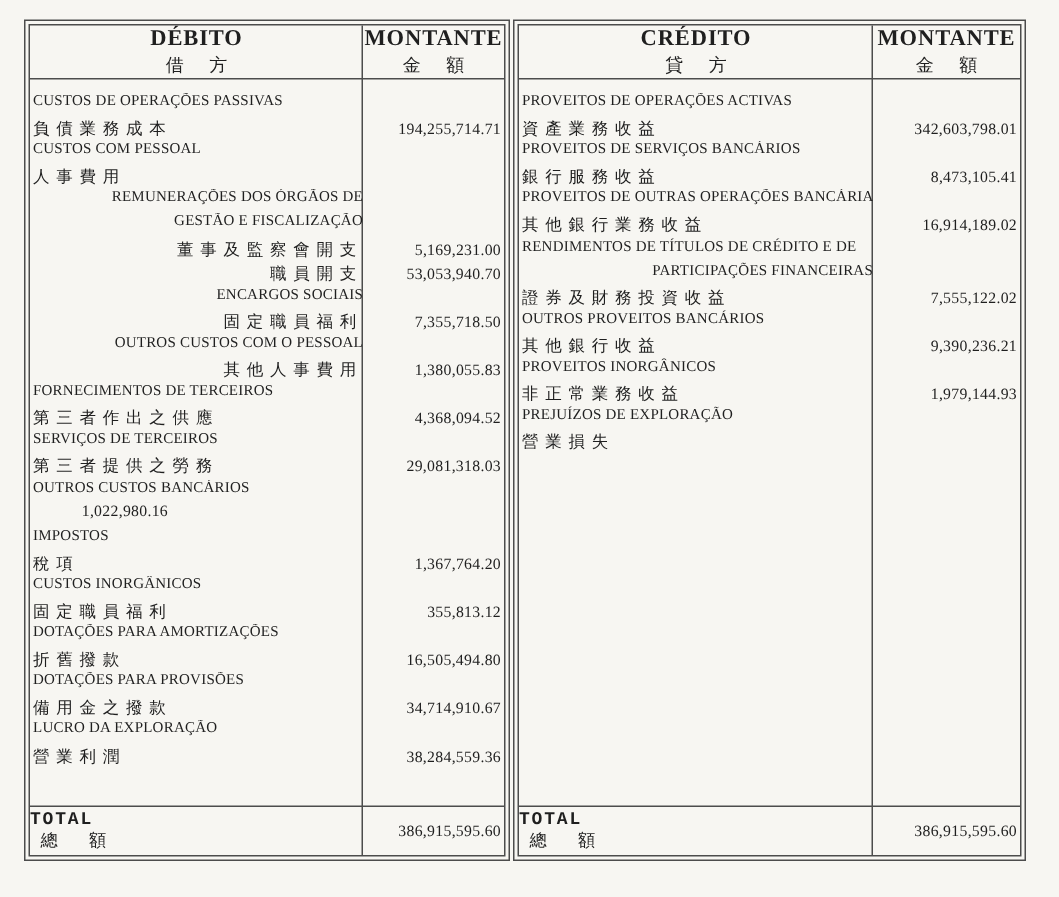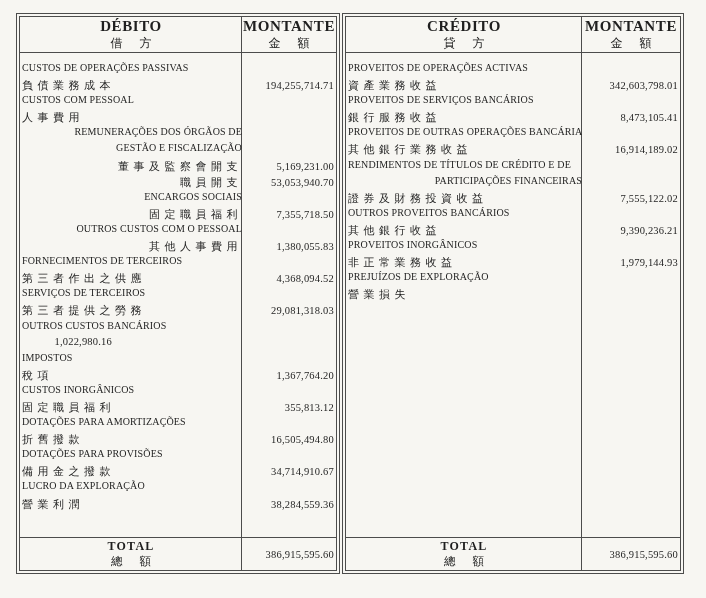--- a/index.html
+++ b/index.html
@@ -49,21 +49,21 @@
   .line .val{
     flex:none;width:var(--valw);box-sizing:border-box;
     text-align:right;padding-right:2px;font-size:10.5px;letter-spacing:0.2px;
   }
 
   .tfoot{
     position:absolute;left:0;right:0;bottom:0;height:33px;
     border-top:1px solid #4c4c4c;
     display:flex;box-sizing:border-box;
   }
-  .tfoot .labels{flex:1;text-align:center;padding-top:0px;}
+  .tfoot .labels{flex:1;text-align:left;padding-top:0px;font-family:Liberation Mono, monospace;}
   .tfoot .pt-total{font-weight:bold;font-size:12px;letter-spacing:1.2px;line-height:16px;display:block;}
   .tfoot .zh-total{font-size:11.5px;letter-spacing:7px;line-height:15px;display:block;text-indent:7px;}
   .tfoot .val{
     flex:none;width:var(--valw);box-sizing:border-box;
     display:flex;align-items:center;justify-content:flex-end;
     padding-right:2px;font-size:10.5px;letter-spacing:0.2px;
   }
 </style>
 </head>
 <body>

